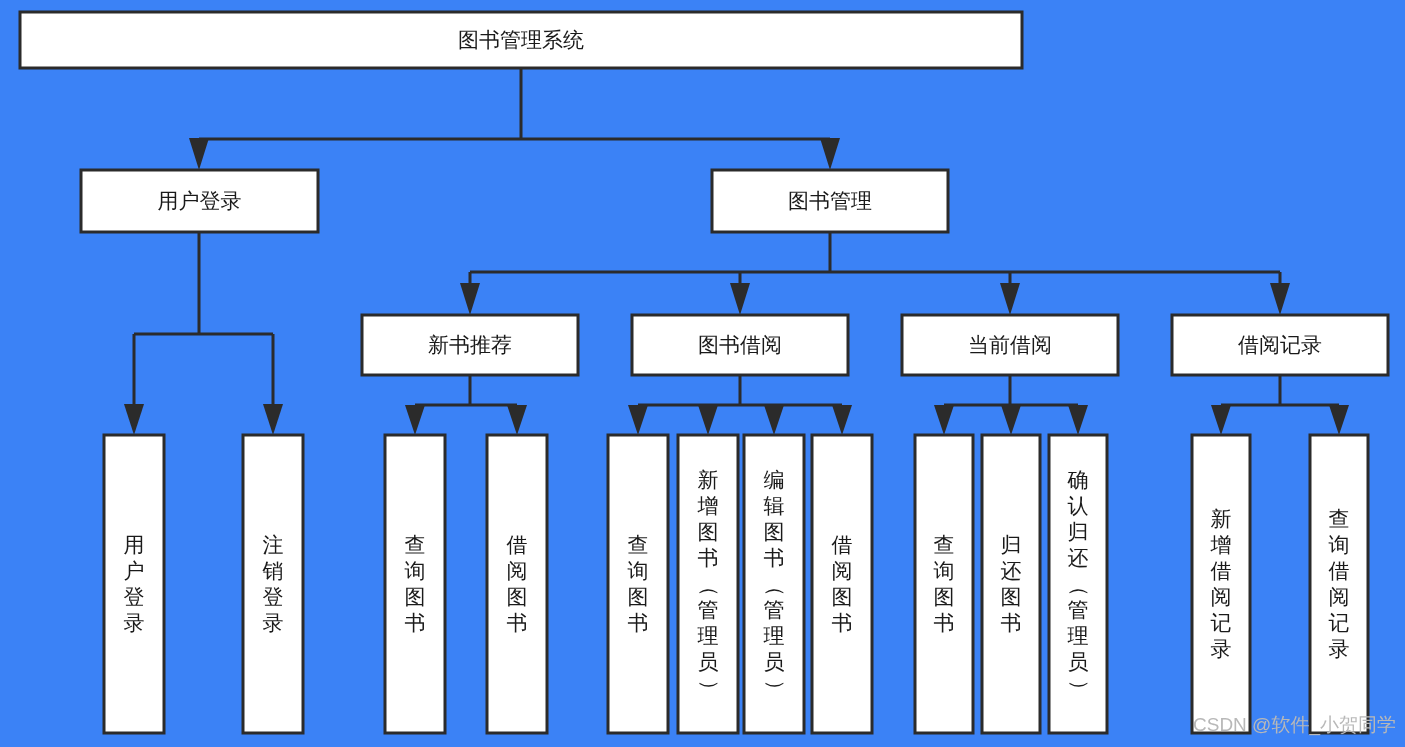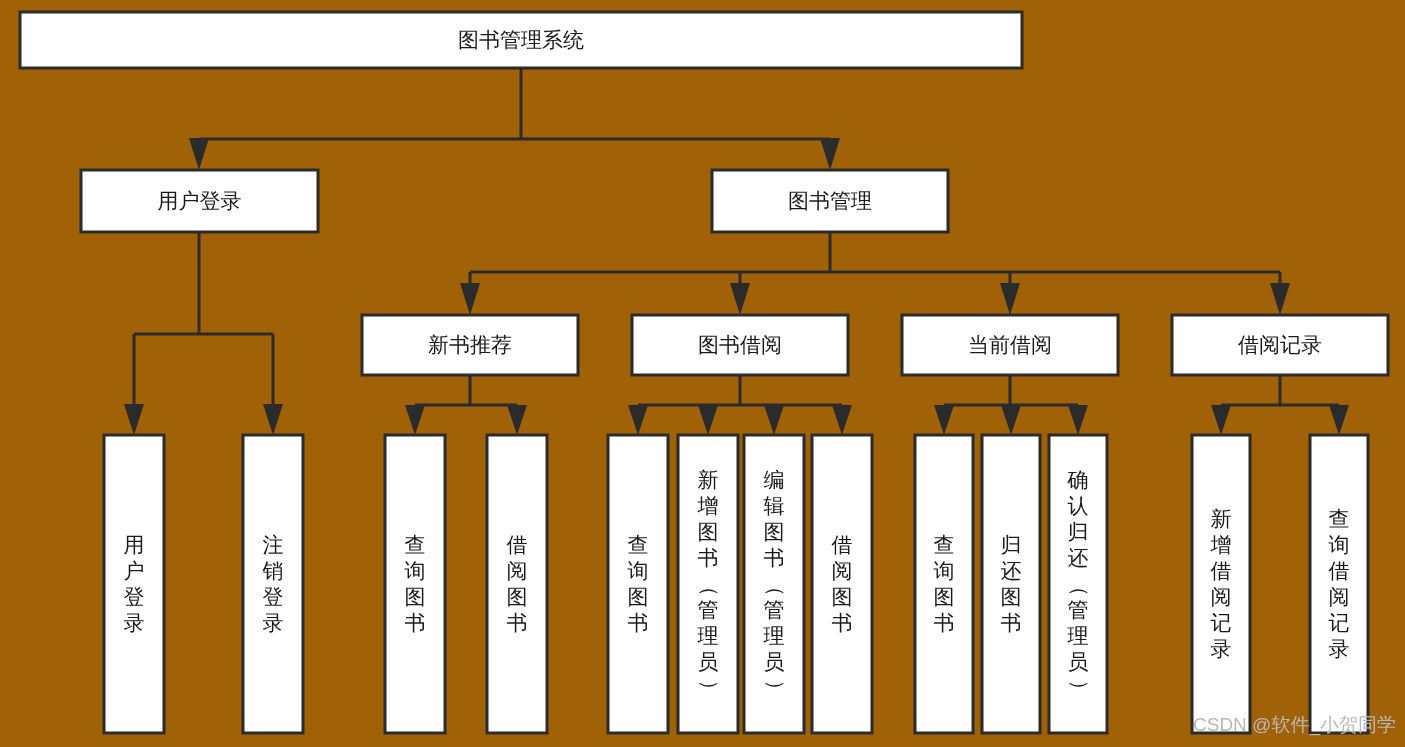--- a/index.html
+++ b/index.html
@@ -10,21 +10,21 @@
   body {
     width: 1405px;
     height: 747px;
     font-family: "Liberation Sans", "DejaVu Sans", sans-serif;
     overflow: hidden;
   }
   #diagram-root {
     position: relative;
     width: 1405px;
     height: 747px;
-    background: #a16207;
+    background: #3b82f6;
   }
   svg.diagram-svg {
     position: absolute;
     top: 0; left: 0;
     width: 1405px;
     height: 747px;
   }
   .node-rect {
     fill: #ffffff;
     stroke: #2b2b2b;

